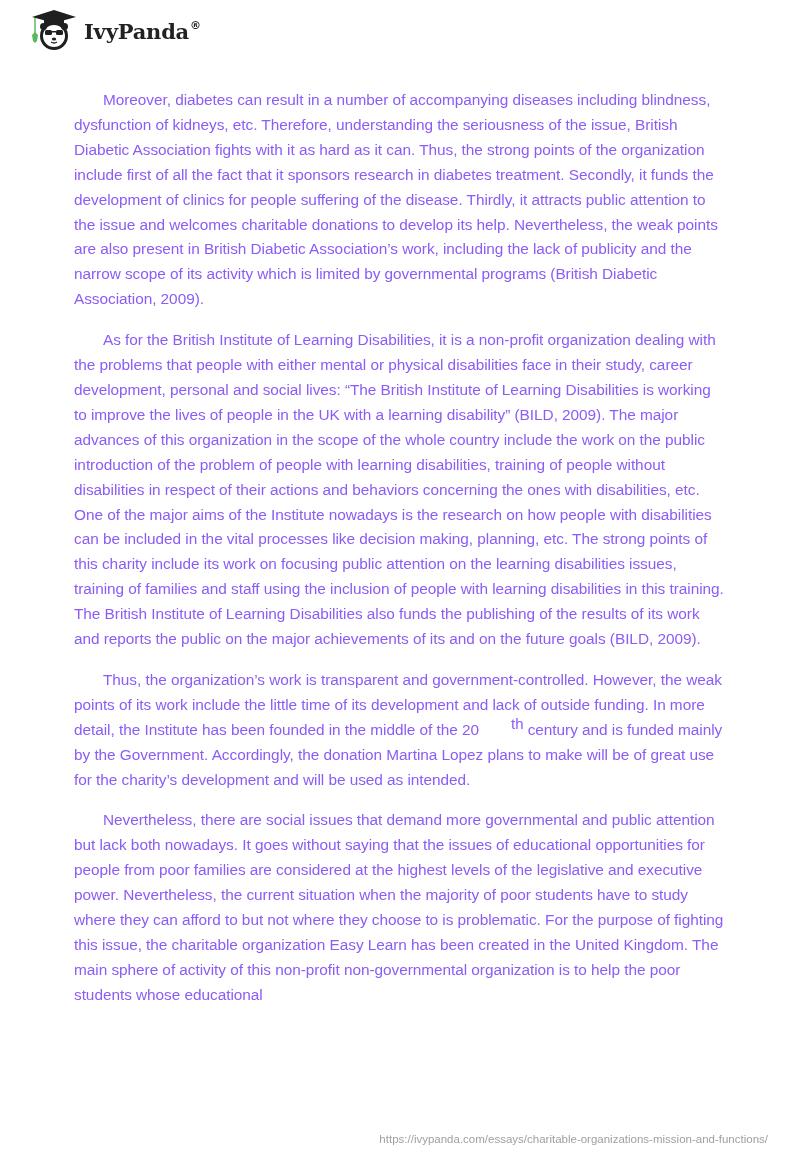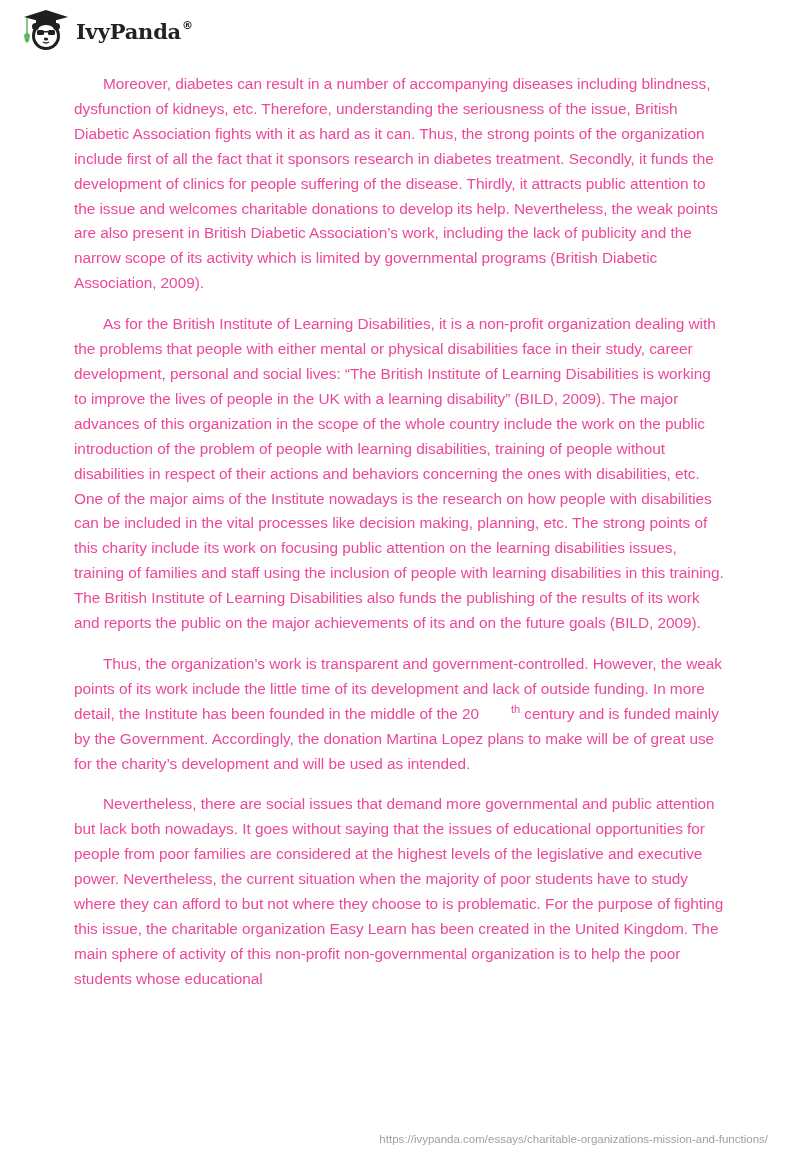--- a/index.html
+++ b/index.html
@@ -1,25 +1,25 @@
 <!DOCTYPE html>
 <html><head>
 <meta charset="utf-8">
 <style>
   html, body { margin: 0; padding: 0; background: #ffffff; }
   body { width: 800px; height: 1160px; position: relative; overflow: hidden; font-family: "Liberation Sans", sans-serif; }
-  .header { position: absolute; left: 0; top: 0; width: 724px; height: 56px; }
+  .header { position: absolute; left: 8px; top: 0; width: 724px; height: 56px; }
   .logo { position: absolute; left: 16px; top: 8px; display: flex; align-items: center; }
   .logo-mark { width: 56px; height: 42px; }
   .logo-text { font-family: "DejaVu Serif", serif; font-weight: bold; font-size: 21px; color: #222222; margin-left: 4px; letter-spacing: -0.2px; position: relative; top: 2px; }
   .logo-reg { font-size: 11px; vertical-align: super; position: relative; top: -2px; margin-left: 1px; font-family: "DejaVu Sans", sans-serif; }
   .doc-title { position: absolute; right: 32px; top: 14px; font-size: 12.5px; color: #8a8a8a; }
   .content { position: absolute; left: 74px; top: 72px; width: 650px; }
-  .para { font-size: 15.4px; line-height: 24.9px; color: #ec4899; margin: 0 0 16px 0; text-indent: 29px; text-align: left; letter-spacing: -0.05px; }
-  .para sup { font-size: 11px; line-height: 0; padding-left: 32px; }
+  .para { font-size: 15.4px; line-height: 24.9px; color: #8b5cf6; margin: 16px 0 16px 0; text-indent: 29px; text-align: left; letter-spacing: -0.05px; }
+  .para sup { font-size: 15px; line-height: 0; padding-left: 32px; }
   .footer-url { position: absolute; right: 32px; top: 1133px; font-size: 11.5px; color: #a0a0a0; }
 </style>
 </head>
 <body>
 
 <div class="header">
   <div class="logo">
     <svg class="logo-mark" viewBox="0 0 56 42">
 
       <polygon points="8,9 30,2 52,9 30,15" fill="#1f1f1f"></polygon>

